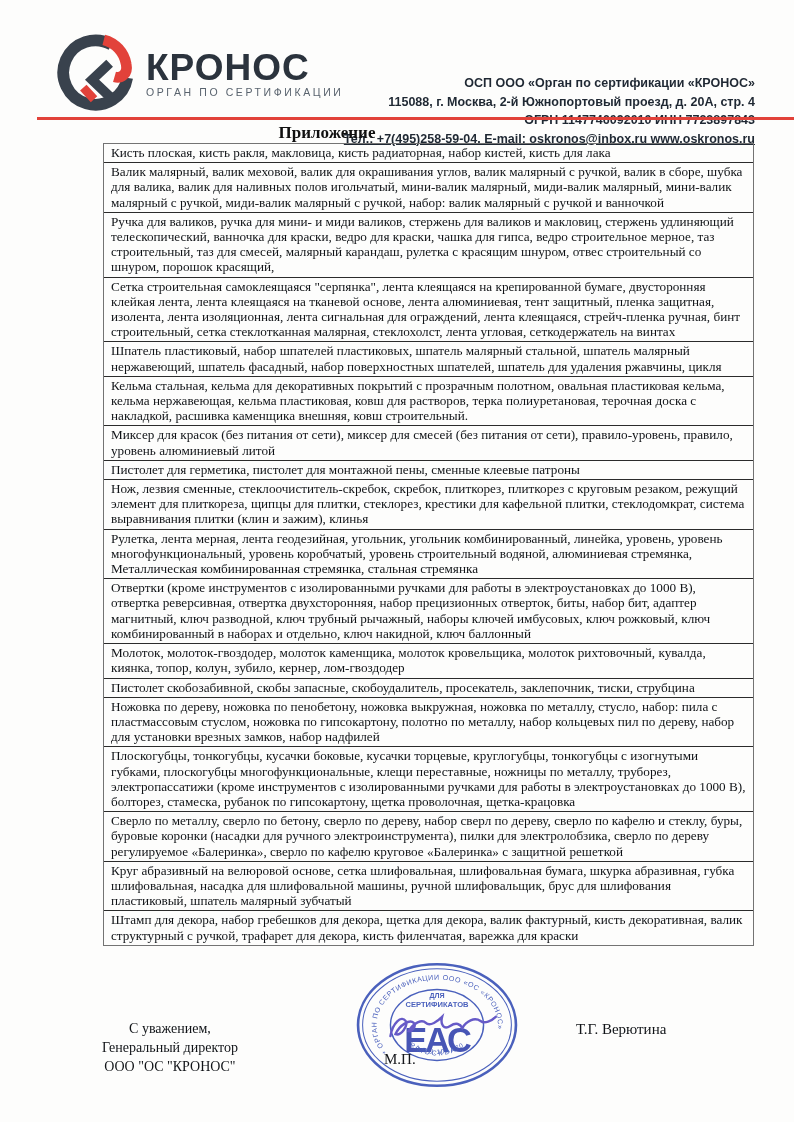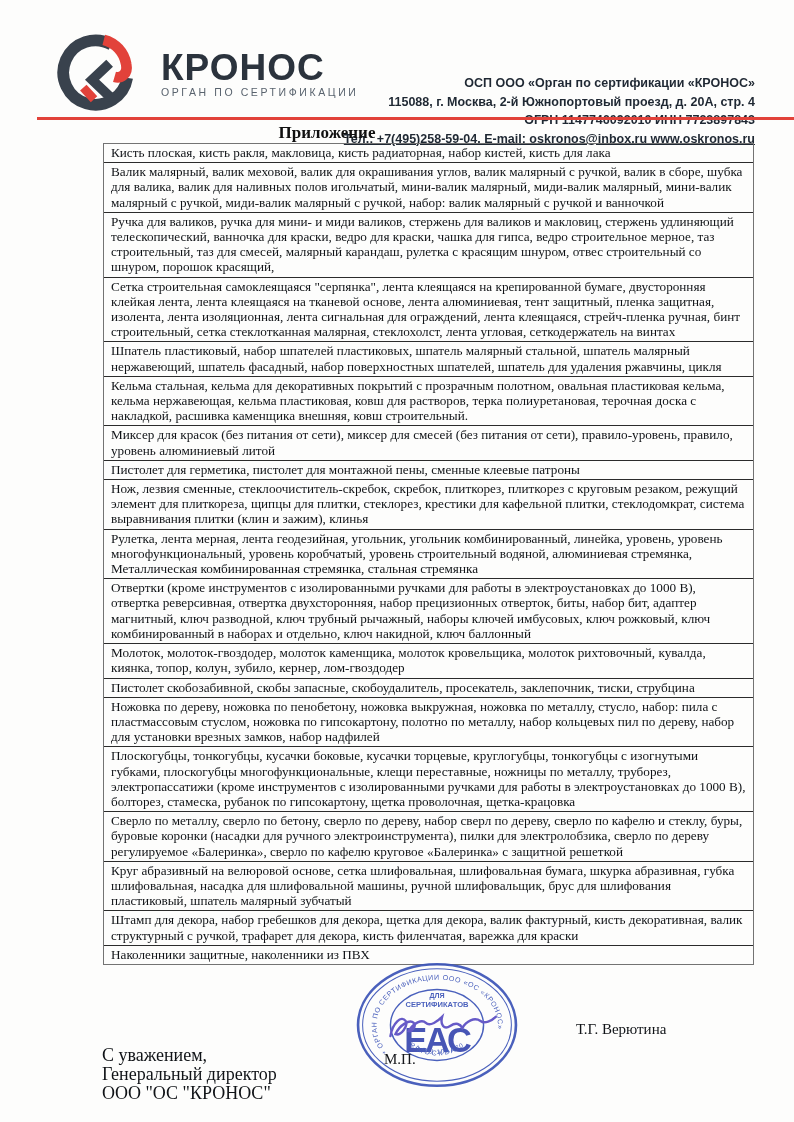--- a/index.html
+++ b/index.html
@@ -1,21 +1,21 @@
 <!DOCTYPE html>
 <html><head>
 <meta charset="utf-8">
 <style>
   html,body{margin:0;padding:0;}
   body{
     width:794px;height:1122px;position:relative;background:#fdfdfc;
     font-family:"Liberation Serif", serif;color:#14171c;overflow:hidden;
   }
   
-  .logo-wrap{position:absolute;left:56px;top:34px;display:flex;align-items:center;gap:27px;}
+  .logo-wrap{position:absolute;left:56px;top:34px;display:flex;align-items:center;gap:12px;}
   .logo-icon{width:78px;height:78px;flex:0 0 auto;}
   .brand-text{display:flex;flex-direction:column;}
   .brand{font-family:"Liberation Sans",sans-serif;font-weight:bold;font-size:37px;line-height:1;color:#2b333d;letter-spacing:1px;}
   .brand-sub{font-family:"Liberation Sans",sans-serif;font-size:10.5px;color:#59636e;letter-spacing:2.6px;}
   .org-block{
     position:absolute;top:42px;right:39px;text-align:right;
     font-family:"Liberation Sans",sans-serif;font-weight:bold;
     font-size:12.5px;line-height:18.5px;color:#1f2833;margin-top:32px;
   }
   .org-contact{text-decoration:underline;}
@@ -23,21 +23,21 @@
   
   .doc-title{position:absolute;top:123px;left:0;width:654px;text-align:center;font-weight:bold;font-size:17px;color:#101010;}
   .ptable{position:absolute;left:103px;top:143px;width:649px;border:1px solid #737373;background:transparent;}
   .trow{
     border-top:1px solid #2b2b2b;
     padding:1px 6px 2px 7px;
     font-size:13.2px;line-height:15.2px;color:#101317;
   }
   .trow:first-child{border-top:none;}
   
-  .sig-block{position:absolute;left:102px;top:1046px;font-size:18px;line-height:19px;color:#101317;z-index:2;}
+  .sig-block{position:absolute;left:102px;top:1019px;font-size:14px;line-height:19px;color:#101317;z-index:2;text-align:center;}
   .signer-name{position:absolute;left:576px;top:1021px;font-size:15px;color:#101317;z-index:2;}
   .seal-mp{position:absolute;left:384px;top:1051px;font-size:15px;color:#14161a;z-index:6;}
   .stamp{position:absolute;left:354px;top:960px;width:166px;height:130px;z-index:4;opacity:.93;}
 </style>
 </head>
 <body>
 
 <div class="logo-wrap">
   <svg class="logo-icon" viewBox="0 0 80 80">
     <path d="M 57,11 A 33,33 0 1 0 73,45" fill="none" stroke="#39424d" stroke-width="12"></path>
@@ -74,21 +74,20 @@
     <div class="trow">Нож, лезвия сменные, стеклоочиститель-скребок, скребок, плиткорез, плиткорез с круговым резаком, режущий элемент для плиткореза, щипцы для плитки, стеклорез, крестики для кафельной плитки, стеклодомкрат, система выравнивания плитки (клин и зажим), клинья</div>
     <div class="trow">Рулетка, лента мерная, лента геодезийная, угольник, угольник комбинированный, линейка, уровень, уровень многофункциональный, уровень коробчатый, уровень строительный водяной, алюминиевая стремянка, Металлическая комбинированная стремянка, стальная стремянка</div>
     <div class="trow">Отвертки (кроме инструментов с изолированными ручками для работы в электроустановках до 1000 В), отвертка реверсивная, отвертка двухсторонняя, набор прецизионных отверток, биты, набор бит, адаптер магнитный, ключ разводной, ключ трубный рычажный, наборы ключей имбусовых, ключ рожковый, ключ комбинированный в наборах и отдельно, ключ накидной, ключ баллонный</div>
     <div class="trow">Молоток, молоток-гвоздодер, молоток каменщика, молоток кровельщика, молоток рихтовочный, кувалда, киянка, топор, колун, зубило, кернер, лом-гвоздодер</div>
     <div class="trow">Пистолет скобозабивной, скобы запасные, скобоудалитель, просекатель, заклепочник, тиски, струбцина</div>
     <div class="trow">Ножовка по дереву, ножовка по пенобетону, ножовка выкружная, ножовка по металлу, стусло, набор: пила с пластмассовым стуслом, ножовка по гипсокартону, полотно по металлу, набор кольцевых пил по дереву, набор для установки врезных замков, набор надфилей</div>
     <div class="trow">Плоскогубцы, тонкогубцы, кусачки боковые, кусачки торцевые, круглогубцы, тонкогубцы с изогнутыми губками, плоскогубцы многофункциональные, клещи переставные, ножницы по металлу, труборез, электропассатижи (кроме инструментов с изолированными ручками для работы в электроустановках до 1000 В), болторез, стамеска, рубанок по гипсокартону, щетка проволочная, щетка-крацовка</div>
     <div class="trow">Сверло по металлу, сверло по бетону, сверло по дереву, набор сверл по дереву, сверло по кафелю и стеклу, буры, буровые коронки (насадки для ручного электроинструмента), пилки для электролобзика, сверло по дереву регулируемое «Балеринка», сверло по кафелю круговое «Балеринка» с защитной решеткой</div>
     <div class="trow">Круг абразивный на велюровой основе, сетка шлифовальная, шлифовальная бумага, шкурка абразивная, губка шлифовальная, насадка для шлифовальной машины, ручной шлифовальщик, брус для шлифования пластиковый, шпатель малярный зубчатый</div>
     <div class="trow">Штамп для декора, набор гребешков для декора, щетка для декора, валик фактурный, кисть декоративная, валик структурный с ручкой, трафарет для декора, кисть филенчатая, варежка для краски</div>
-    <div class="trow">Наколенники защитные, наколенники из ПВХ</div>
   </div>
 
 <div class="sig-block">
   <div>С уважением,</div>
   <div>Генеральный директор</div>
   <div>ООО "ОС "КРОНОС"</div>
 </div>
 
 <div class="signer-name">Т.Г. Верютина</div>
 <div class="seal-mp">М.П.</div>

